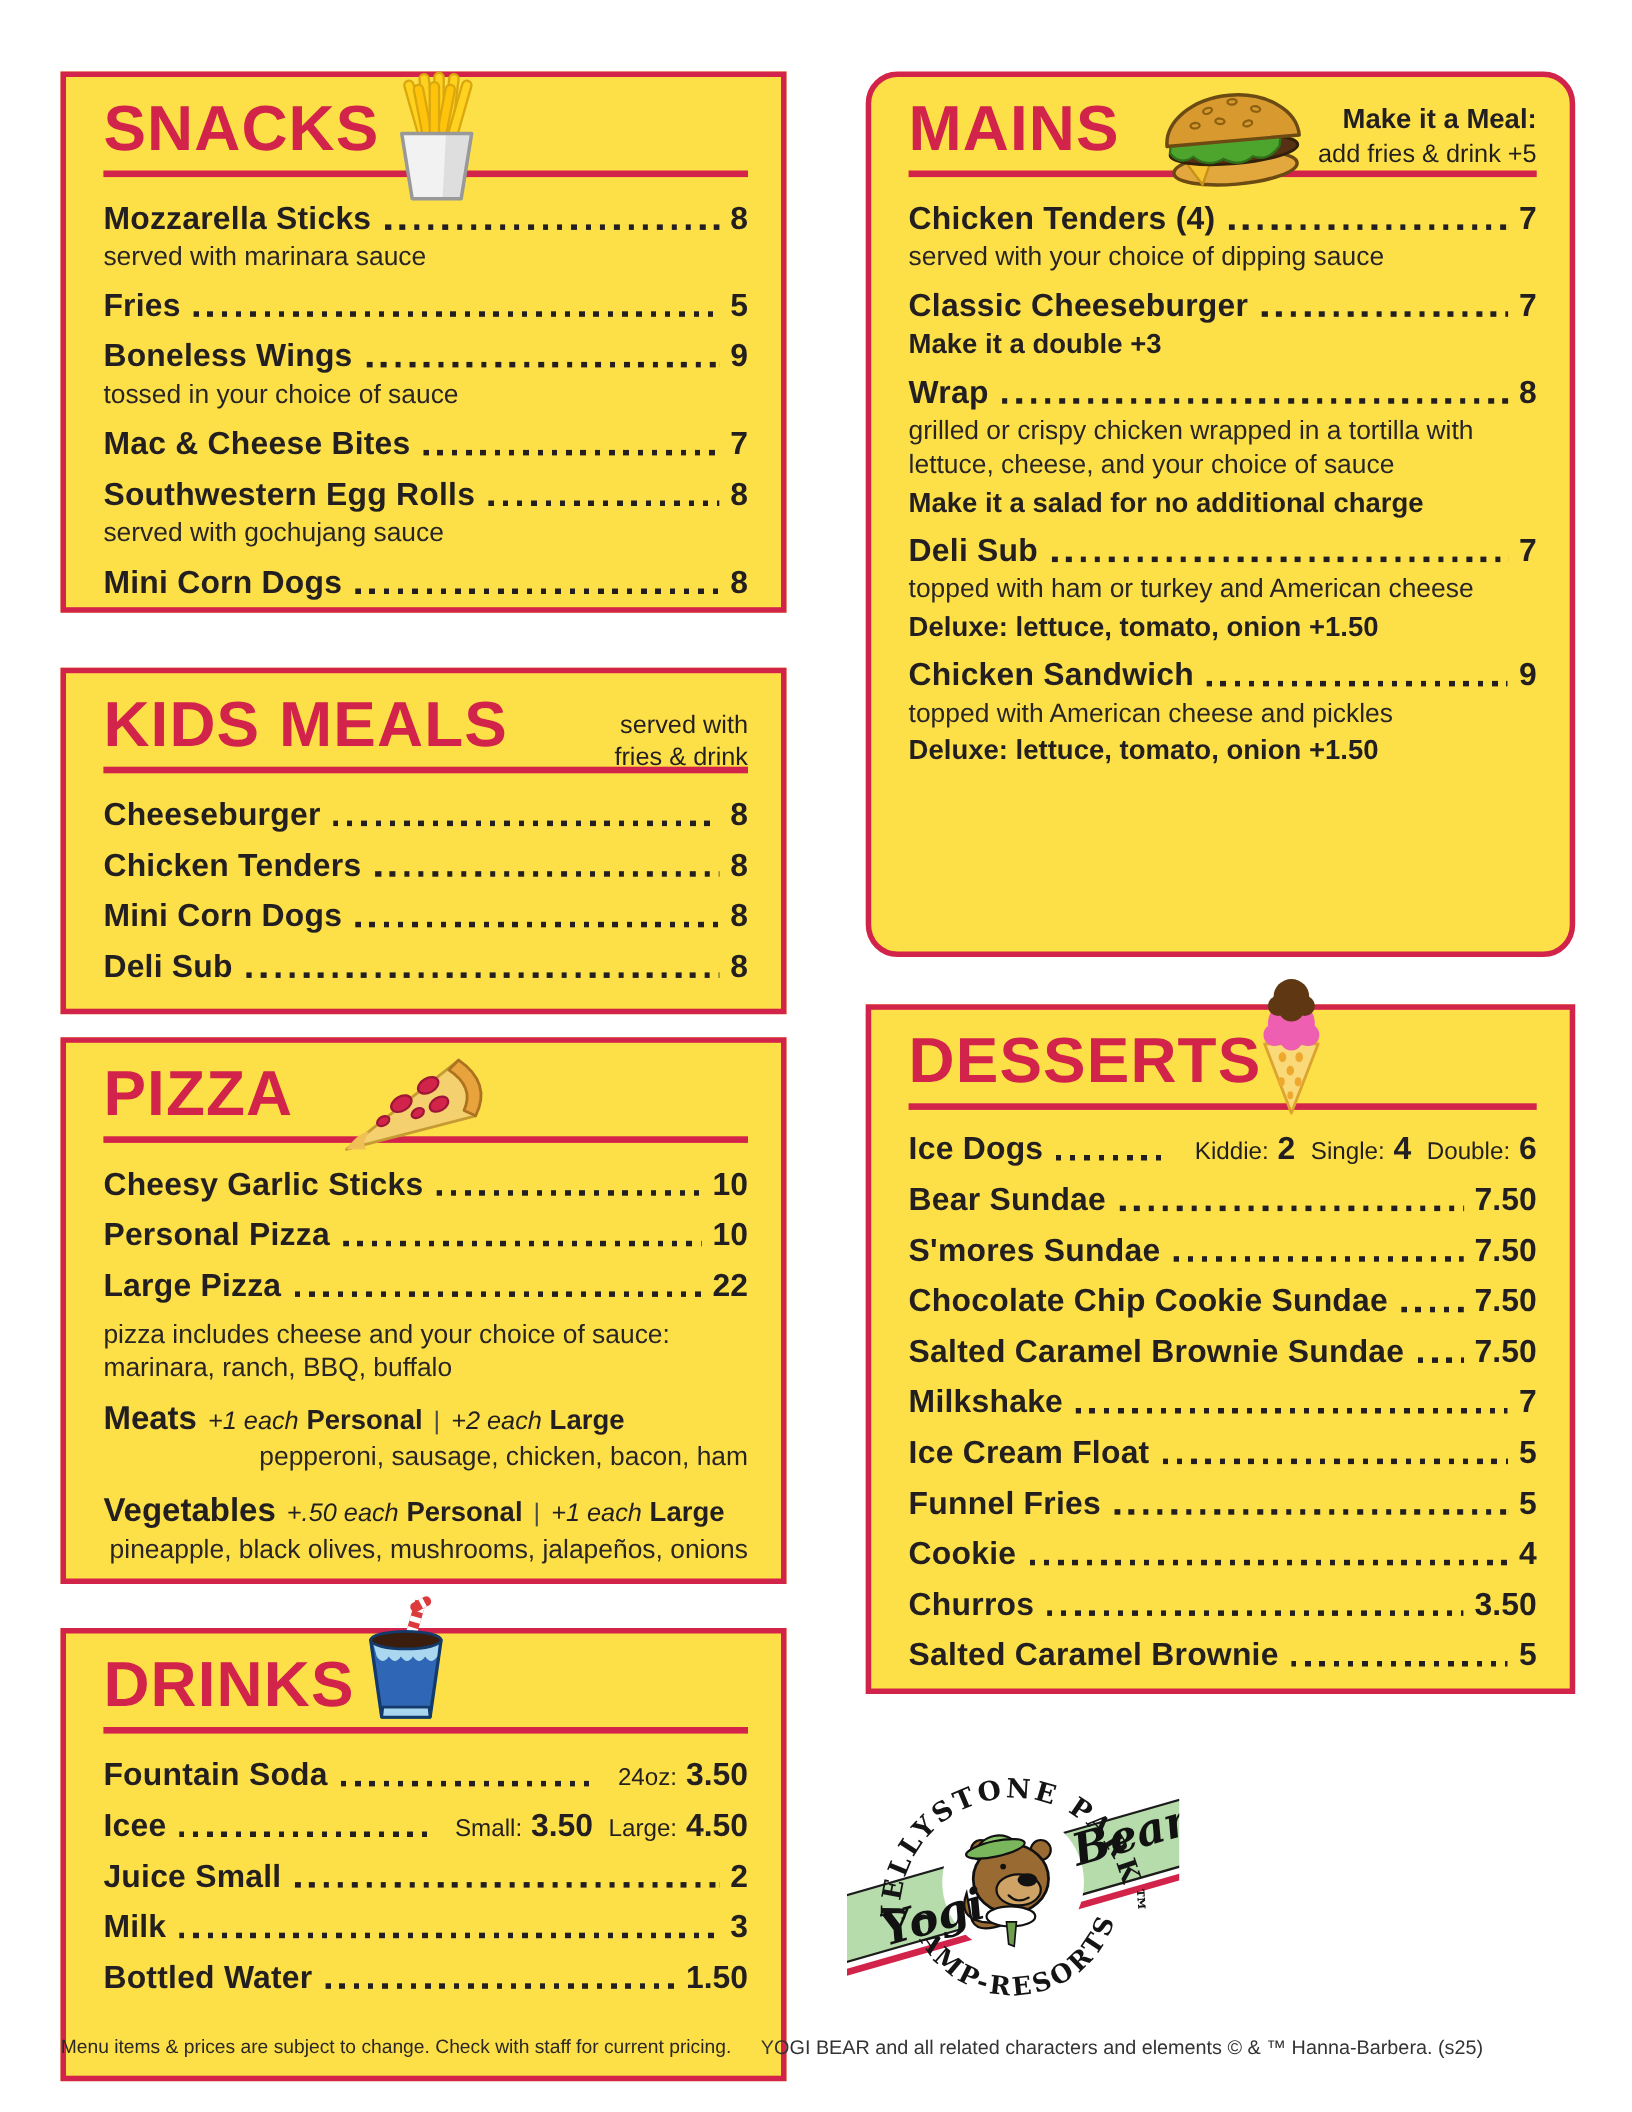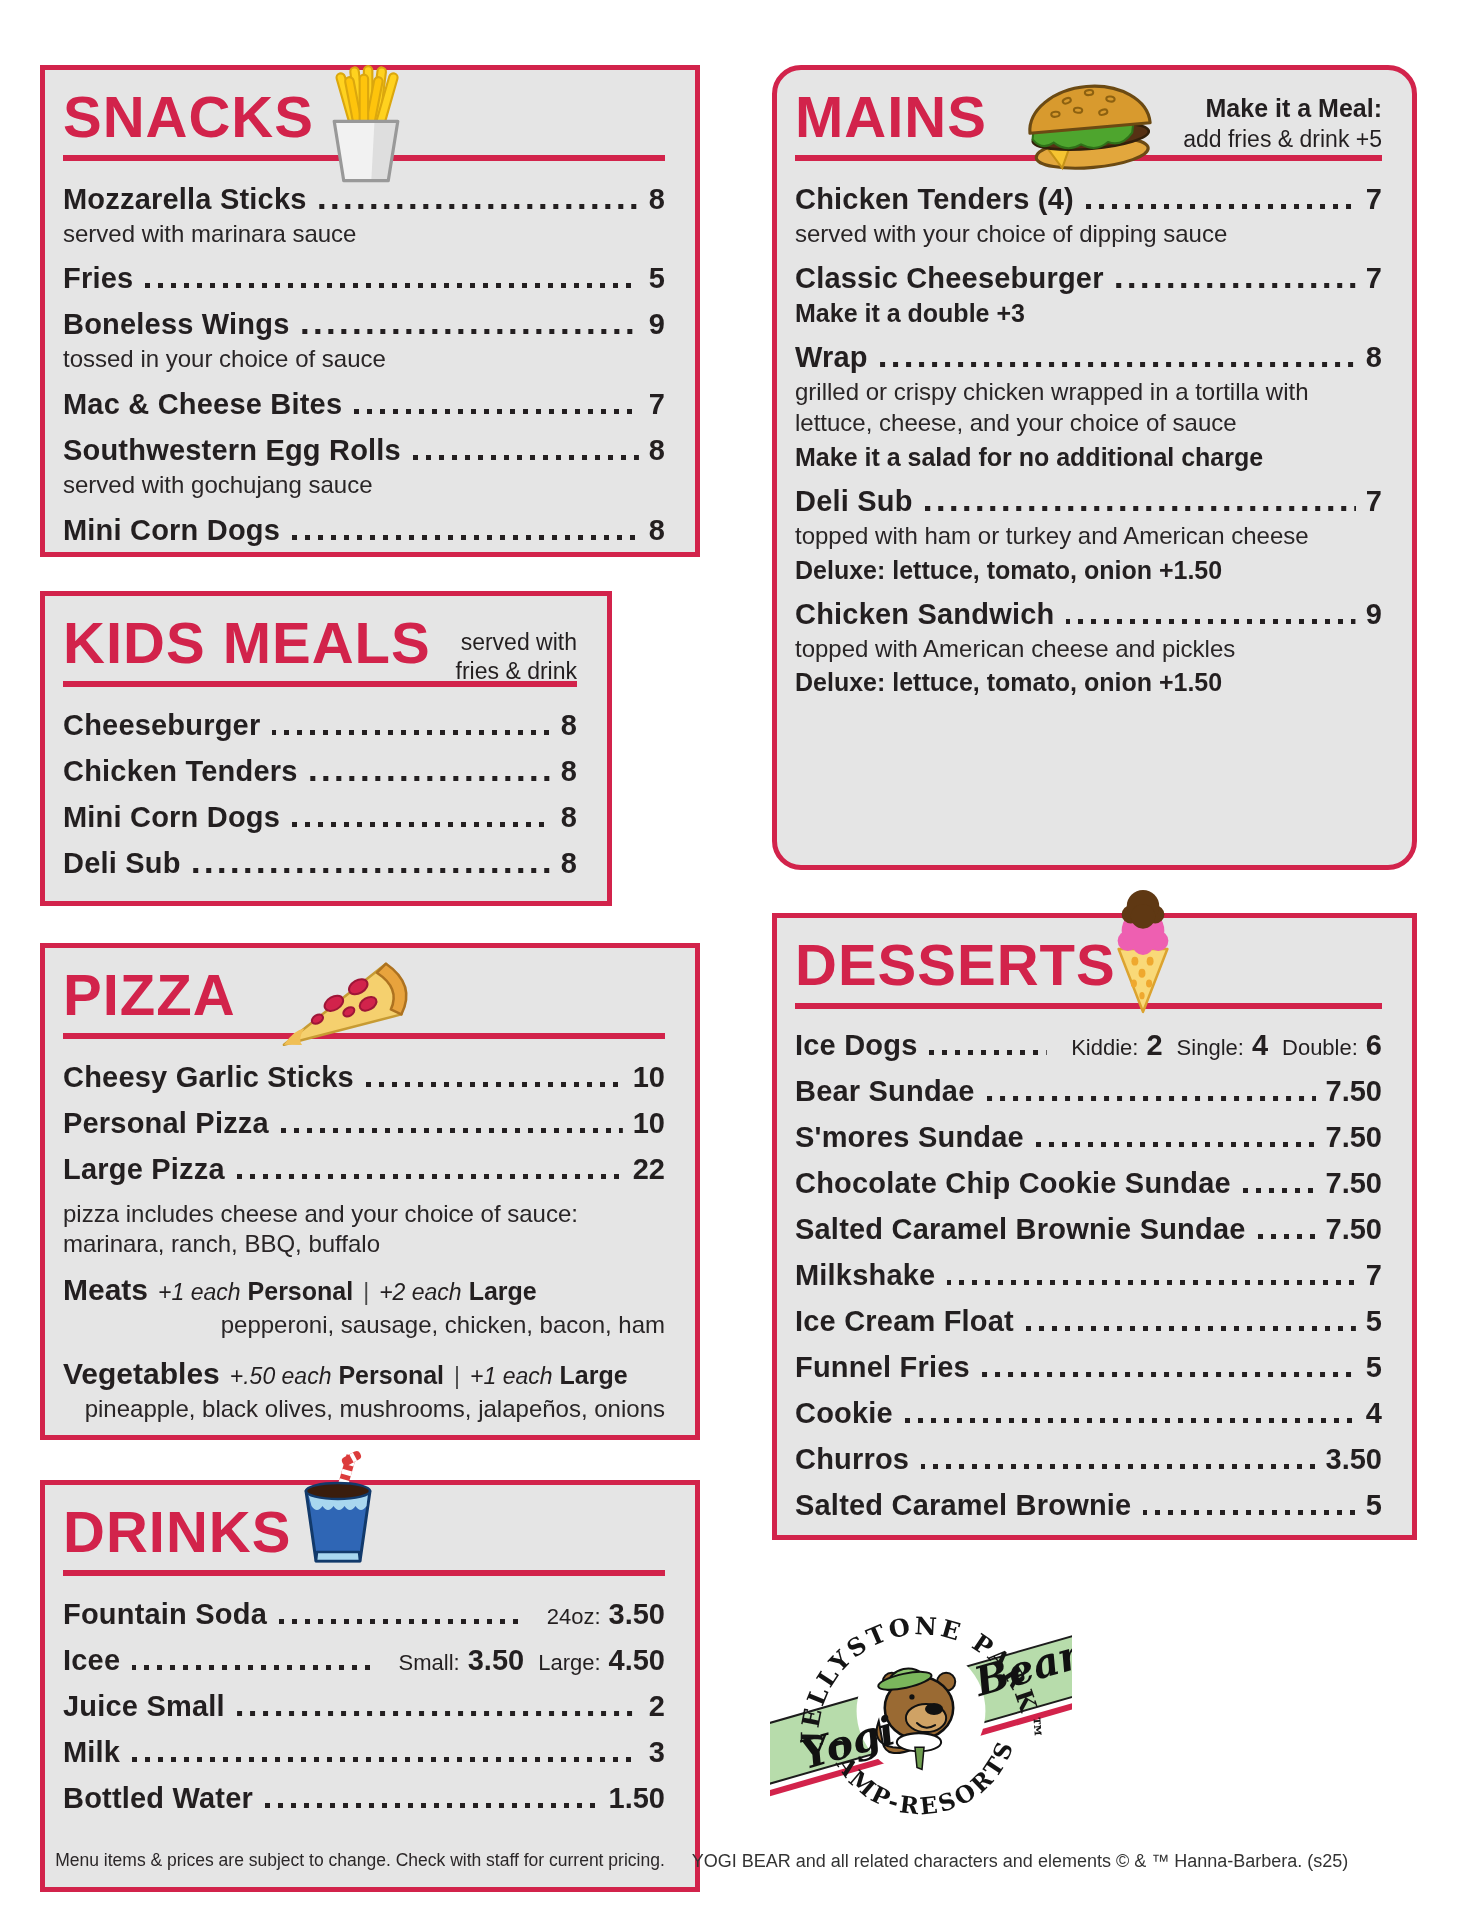--- a/index.html
+++ b/index.html
@@ -1,23 +1,23 @@
 <!DOCTYPE html>
 <html><head>
 <meta charset="utf-8">
 <title>Menu</title>
 <style>
   :root{ --red:#d2234b; --ink:#231f20; }
   *{ box-sizing:border-box; margin:0; padding:0; }
   html,body{ background:#fff; }
   body{ width:1484px; height:1920px; position:relative; font-family:"Liberation Sans",sans-serif; color:var(--ink); overflow:hidden; }
 
-  .box{ position:absolute; border:5px solid var(--red); background:#e5e5e5; padding:16px 30px 0 18px; }
+  .box{ position:absolute; border:5px solid var(--red); background:#fde047; padding:16px 30px 0 34px;margin-left:15px; }
   #snacks-box{ left:40px; top:65px; width:660px; height:492px; }
-  #kids-box{ left:40px; top:591px; width:572px; height:315px; }
+  #kids-box{ left:40px; top:607px; width:660px; height:315px; }
   #pizza-box{ left:40px; top:943px; width:660px; height:497px; }
   #drinks-box{ left:40px; top:1480px; width:660px; height:412px; }
   #mains-box{ left:772px; top:65px; width:645px; height:805px;border-radius:29px; }
   #desserts-box{ left:772px; top:913px; width:645px; height:627px; }
 
   .sec-head{ position:relative; }
   .sec-title{ font-size:58px; font-weight:bold; color:var(--red); letter-spacing:1px; line-height:1.08; display:inline-block; }
   .rule{ height:6px; background:var(--red); margin-top:6px; }
   .sec-icon{ position:absolute; }
   #fries-icon{ left:250px; top:-22px; width:106px; height:122px; }

